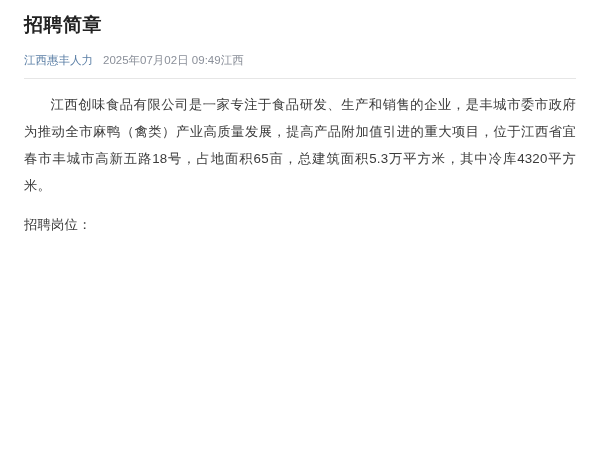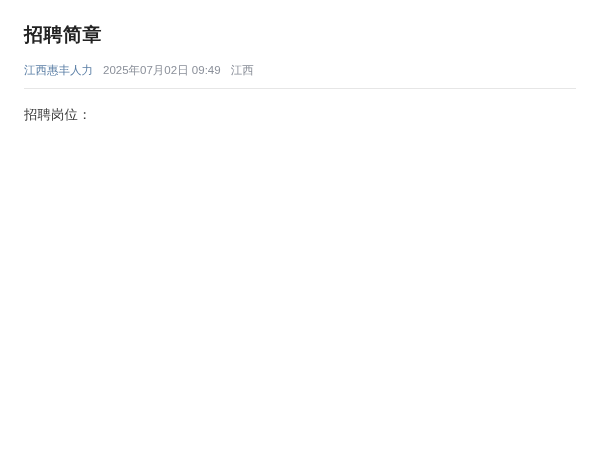--- a/index.html
+++ b/index.html
@@ -12,21 +12,21 @@
     background: #ffffff;
     font-family: "Liberation Sans", sans-serif;
     overflow: hidden;
   }
   .page {
     position: relative;
     width: 600px;
     height: 450px;
     background: #ffffff;
     box-sizing: border-box;
-    padding: 22px 24px 0 24px;
+    padding: 12px 24px 0 24px;
   }
   .article-title {
     font-size: 19px;
     font-weight: bold;
     color: #222222;
     letter-spacing: 0.5px;
     line-height: 26px;
     margin: 0 0 14px 0;
   }
   .meta-row {
@@ -37,21 +37,20 @@
     margin-bottom: 10px;
     line-height: 16px;
   }
   .meta-source {
     color: #5b7fa6;
     margin-right: 10px;
     white-space: nowrap;
   }
   .meta-date {
     color: #8a8f99;
-    margin-right: 10px;
     white-space: nowrap;
   }
   .meta-location {
     color: #8a8f99;
     white-space: nowrap;
   }
   .divider {
     height: 1px;
     background: #e6e6e6;
     margin: 0 0 12px 0;
@@ -80,18 +79,19 @@
   <h1 class="article-title">招聘简章</h1>
 
   <div class="meta-row">
     <span class="meta-source">江西惠丰人力</span>
     <span class="meta-date">2025年07月02日 09:49</span>
     <span class="meta-location">江西</span>
   </div>
 
   <div class="divider"></div>
 
+  <p class="para indent">江西创味食品有限公司是一家专注于食品研发、生产和销售的企业，是丰城市委市政府为推动全市麻鸭（禽类）产业高质量发展，提高产品附加值引进的重大项目，位于江西省宜春市丰城市高新五路18号，占地面积65亩，总建筑面积5.3万平方米，其中冷库4320平方米。</p>
 
 
 
   <p class="para para-last">招聘岗位：</p>
 
 </div>
 
 </body></html>

